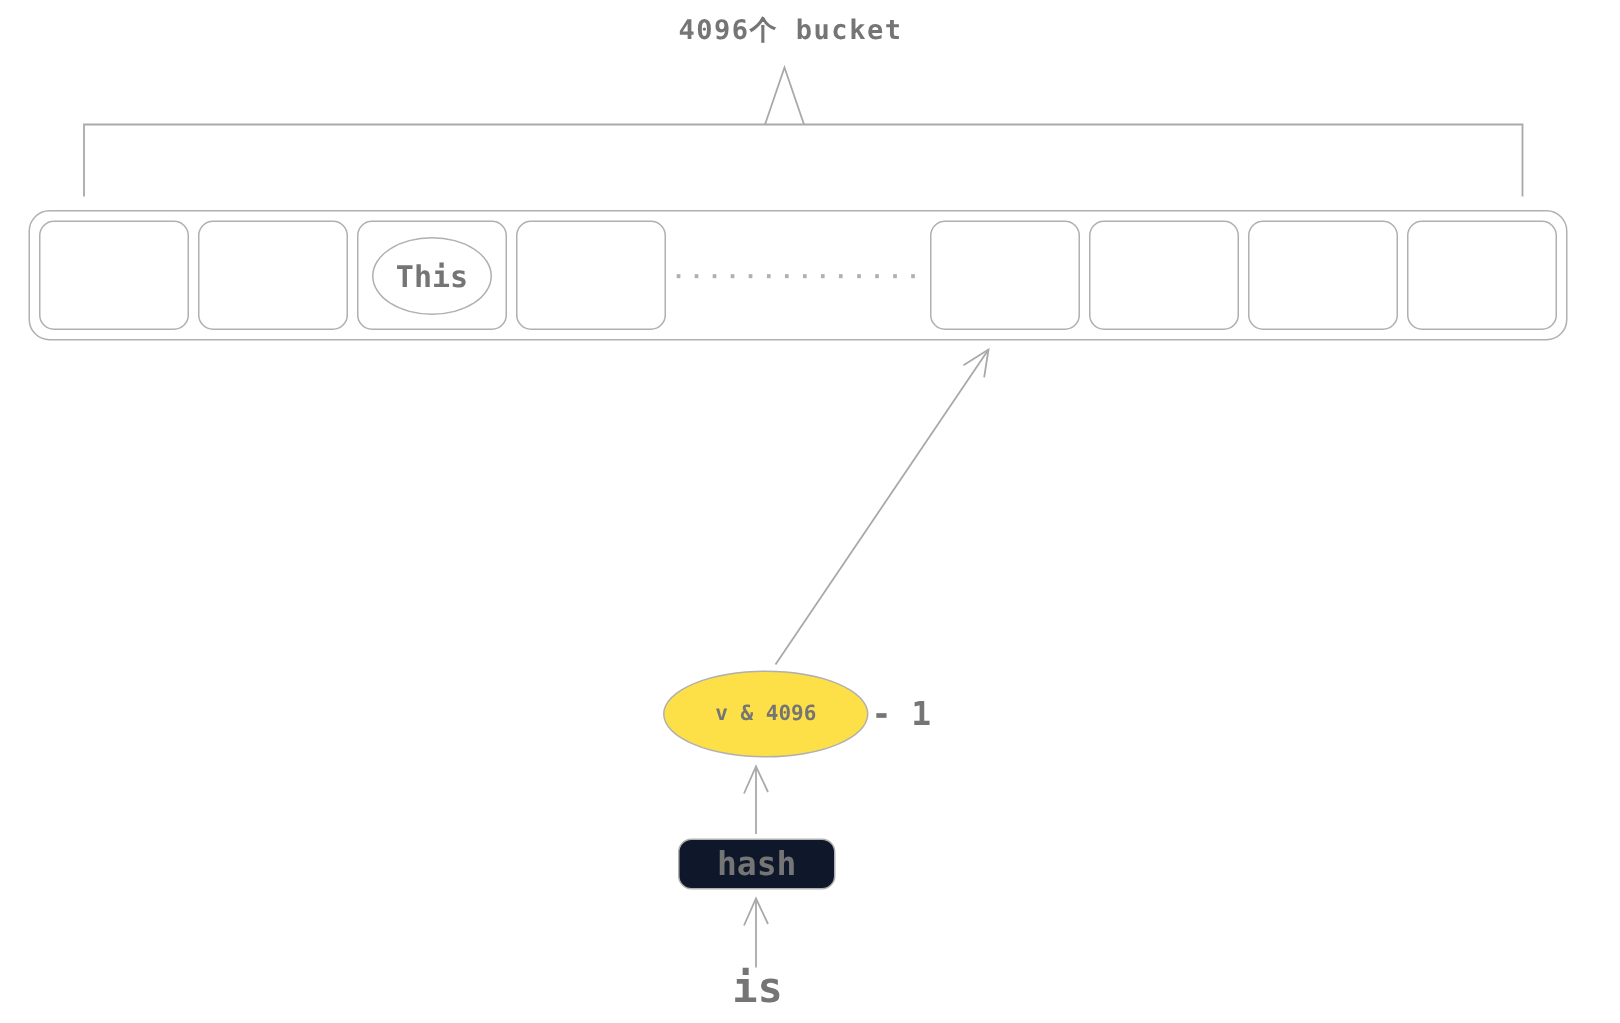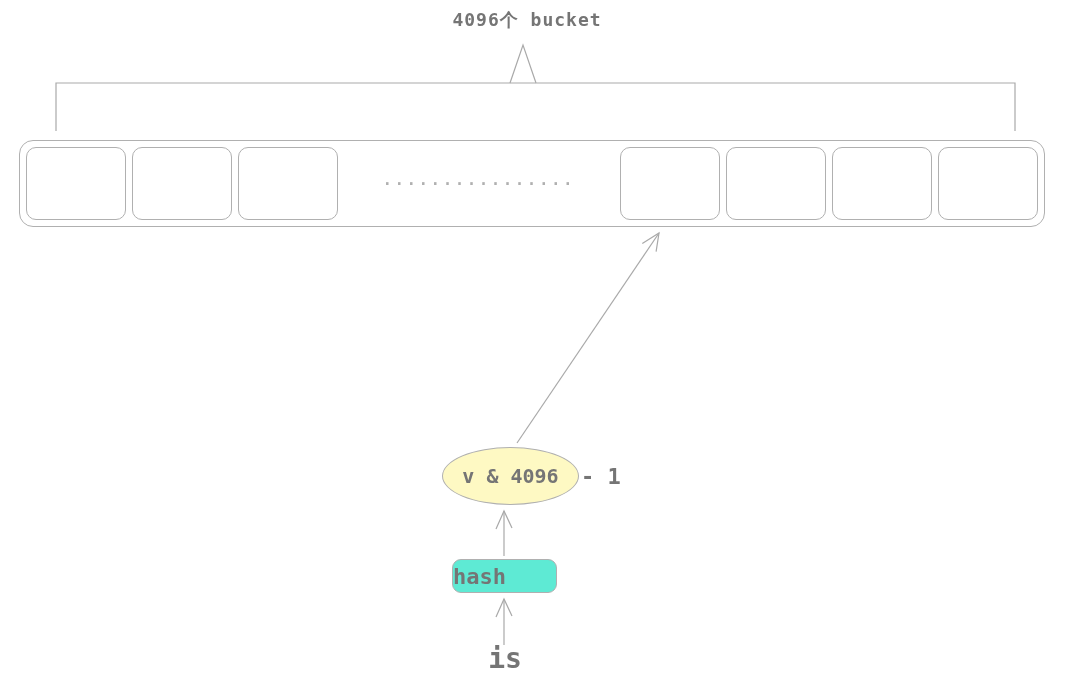--- a/index.html
+++ b/index.html
@@ -83,44 +83,45 @@
     display:flex;
     align-items:center;
   }
   .expr-ellipse{
     width:137px;height:58px;
     border:1px solid var(--stroke);
     border-radius:50%;
     display:flex;
     align-items:center;
     justify-content:center;
-    font-size:20px;
+    font-size:14px;
     font-weight:bold;
     color:var(--text);
-    background:#fef9c3;
+    background:#fde047;
   }
   .expr-rest{
     margin-left:2px;
     font-size:22px;
     font-weight:bold;
     color:var(--text);
     white-space:pre;
   }
   .hash-box{
     position:absolute;
     left:452px;top:559px;
     width:105px;height:34px;
     border:1px solid var(--stroke);
     border-radius:9px;
     display:flex;
     align-items:center;
+    justify-content:center;
     font-size:22px;
     font-weight:bold;
     color:var(--text);
-    background:#5eead4;
+    background:#0f172a;
   }
   .is-label{
     position:absolute;
     left:505px;top:642px;
     transform:translateX(-50%);
     font-size:28px;
     font-weight:bold;
     color:var(--text);
   }
 </style>
@@ -140,20 +141,25 @@
     <polyline points="56,131 56,83 1015,83 1015,131"></polyline>
     <polyline points="510,83 523,45 536,83"></polyline>
     <line x1="517" y1="443" x2="659" y2="233" marker-end="url(#arrowhead)"></line>
     <line x1="504" y1="556" x2="504" y2="511" marker-end="url(#arrowhead)"></line>
     <line x1="504" y1="645" x2="504" y2="599" marker-end="url(#arrowhead)"></line>
   </svg>
 
   <div class="bucket-array">
     <div class="bucket"></div>
     <div class="bucket"></div>
+    <div class="bucket">
+      <div class="this-ellipse">
+        <span>This</span>
+      </div>
+    </div>
     <div class="bucket"></div>
     <div class="dots">················</div>
     <div class="bucket"></div>
     <div class="bucket"></div>
     <div class="bucket"></div>
     <div class="bucket"></div>
   </div>
 
   <div class="expr-row">
     <div class="expr-ellipse">

